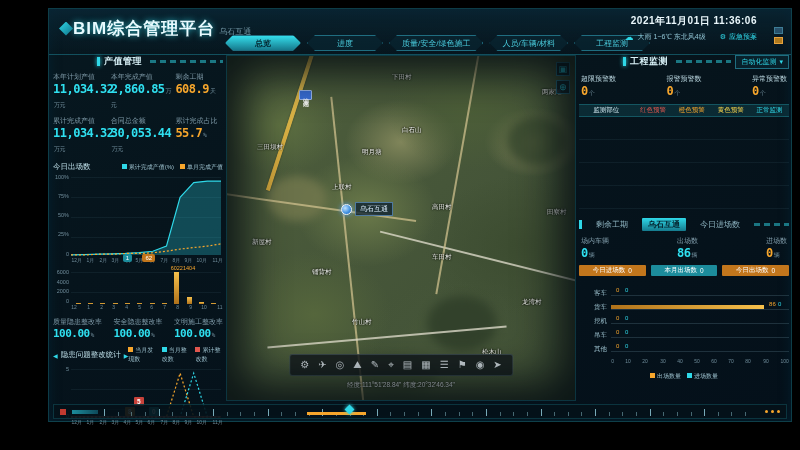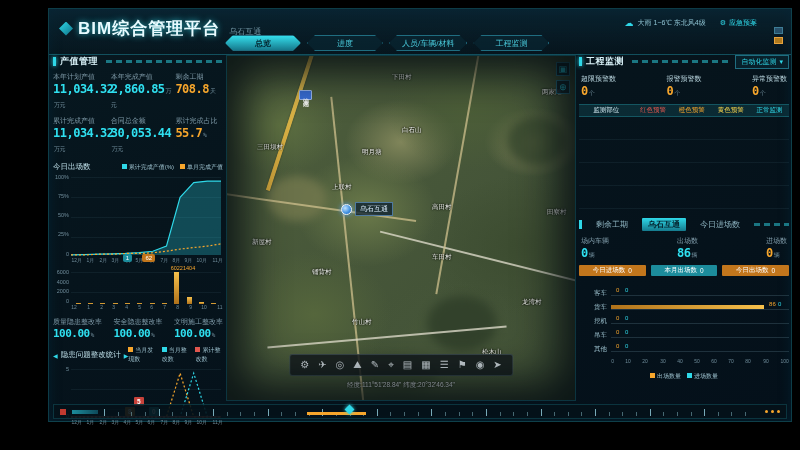--- a/index.html
+++ b/index.html
@@ -6,21 +6,21 @@
   html,body { background:#000; width:800px; height:450px; overflow:hidden;
     font-family:"Liberation Sans", sans-serif; }
   .stage { position:relative; width:800px; height:450px; background:#000; }
   .dash { position:absolute; left:48px; top:8px; width:744px; height:414px;
     background:linear-gradient(160deg,#071820 0%,#06141c 40%,#04101a 100%);
     border:1px solid rgba(47,216,232,.22); box-shadow:0 0 12px rgba(0,40,60,.6) inset; }
   
   .hdr { position:absolute; left:0; top:0; right:0; height:46px;
     border-bottom:1px solid rgba(47,216,232,.25);
     background:linear-gradient(180deg,rgba(10,40,55,.7),rgba(6,20,28,.2)); }
-  .logo { position:absolute; left:10px; top:8px; display:flex; align-items:center; gap:5px; }
+  .logo { position:absolute; left:10px; top:8px; display:flex; align-items:center; }
   .logo-ic { width:14px; height:14px; background:linear-gradient(135deg,#2fd8e8,#0d6f84);
     clip-path:polygon(50% 0,100% 50%,50% 100%,0 50%); }
   .logo-t { font-size:17px; font-weight:bold; color:#e8fbff; letter-spacing:1px;
     text-shadow:0 0 6px rgba(47,216,232,.8); }
   .logo-s { font-size:8px; color:#6f93a2; margin-left:4px; margin-top:6px; }
   .tabs { position:absolute; left:176px; top:26px; display:flex; gap:6px; }
   .tab { height:16px; min-width:76px; padding:0 12px; display:flex; align-items:center; justify-content:center;
     font-size:8px; color:#49c9da; border:1px solid #1f6d80; background:rgba(10,42,54,.55);
     clip-path:polygon(8px 0,calc(100% - 8px) 0,100% 50%,calc(100% - 8px) 100%,8px 100%,0 50%); cursor:pointer; }
   .tab.active { background:linear-gradient(180deg,#34dcea,#167a8d); color:#03222c; font-weight:bold; }
@@ -31,21 +31,21 @@
   .emg { display:inline-flex; align-items:center; gap:3px; margin-left:10px; color:#2fd8e8;
     font-size:7px; cursor:pointer; }
   .hdr-mini { position:absolute; right:8px; top:18px; display:flex; flex-direction:column; gap:3px; }
   .mini-sq { width:9px; height:7px; cursor:pointer; }
   .mini-sq.a { background:#28506a; border:1px solid #3e7d96; }
   .mini-sq.b { background:#b07a1e; border:1px solid #e8a33d; }
   
   .panel { position:absolute; top:46px; bottom:20px; }
   .lpanel { left:4px; width:170px; }
   .rpanel { left:530px; width:210px; }
-  .sec-t { display:flex; align-items:center; gap:4px; height:13px; }
+  .sec-t { display:flex; align-items:center; gap:4px; height:13px;margin-left:44px; }
   .sec-t .bar { width:3px; height:9px; background:#2fd8e8; box-shadow:0 0 4px #2fd8e8; }
   .sec-t .txt { font-size:9px; font-weight:bold; color:#d9f2f8; letter-spacing:.5px; white-space:nowrap; }
   .sec-t .deco { flex:1; height:3px; margin-left:4px;
     background:repeating-linear-gradient(90deg,rgba(47,216,232,.5) 0 6px,transparent 6px 10px); }
   .m-lbl { font-size:7px; color:#7f9aa8; white-space:nowrap; }
   .m-val { font-size:12px; font-weight:bold; color:#2fe0f0; font-family:"DejaVu Sans Mono",monospace; letter-spacing:-.5px; }
   .m-val.org { color:#f7a62c; }
   .m-unit { font-size:6px; color:#6f8c9a; margin-left:1px; font-weight:normal; }
   .mgrid { display:grid; grid-template-columns:34% 38% 28%; row-gap:6px; margin-top:4px; }
   
@@ -141,24 +141,26 @@
 
   <div class="hdr">
     <div class="logo">
       <div class="logo-ic"></div>
       <div class="logo-t">BIM综合管理平台</div>
       <div class="logo-s">乌石互通</div>
     </div>
     <div class="tabs">
       <div class="tab active">总览</div>
       <div class="tab">进度</div>
+      <div class="tab">质量/安全/绿色施工</div>
       <div class="tab">人员/车辆/材料</div>
       <div class="tab">工程监测</div>
     </div>
     <div class="hdr-right">
+      <div class="dt">2021年11月01日 11:36:06</div>
       <div class="wx">
         <span class="cloud">☁</span>
         <span>大雨 1~6℃ 东北风4级</span>
         <span class="emg">
           <span>⚙</span>
           <span>应急预案</span>
         </span>
       </div>
     </div>
     <div class="hdr-mini">
@@ -179,21 +181,21 @@
         <div>
               <div class="m-lbl">本年计划产值</div>
               <div class="m-val"><span>11,034.32</span><span class="m-unit">万元</span></div>
             </div>
         <div>
               <div class="m-lbl">本年完成产值</div>
               <div class="m-val"><span>2,860.85</span><span class="m-unit">万元</span></div>
             </div>
         <div>
               <div class="m-lbl">剩余工期</div>
-              <div class="m-val org"><span>708.8</span><span class="m-unit">天</span></div>
+              <div class="m-val org"><span>608.9</span><span class="m-unit">天</span></div>
             </div>
         <div>
               <div class="m-lbl">累计完成产值</div>
               <div class="m-val"><span>11,034.32</span><span class="m-unit">万元</span></div>
             </div>
         <div>
               <div class="m-lbl">合同总金额</div>
               <div class="m-val"><span>30,053.44</span><span class="m-unit">万元</span></div>
             </div>
         <div>

